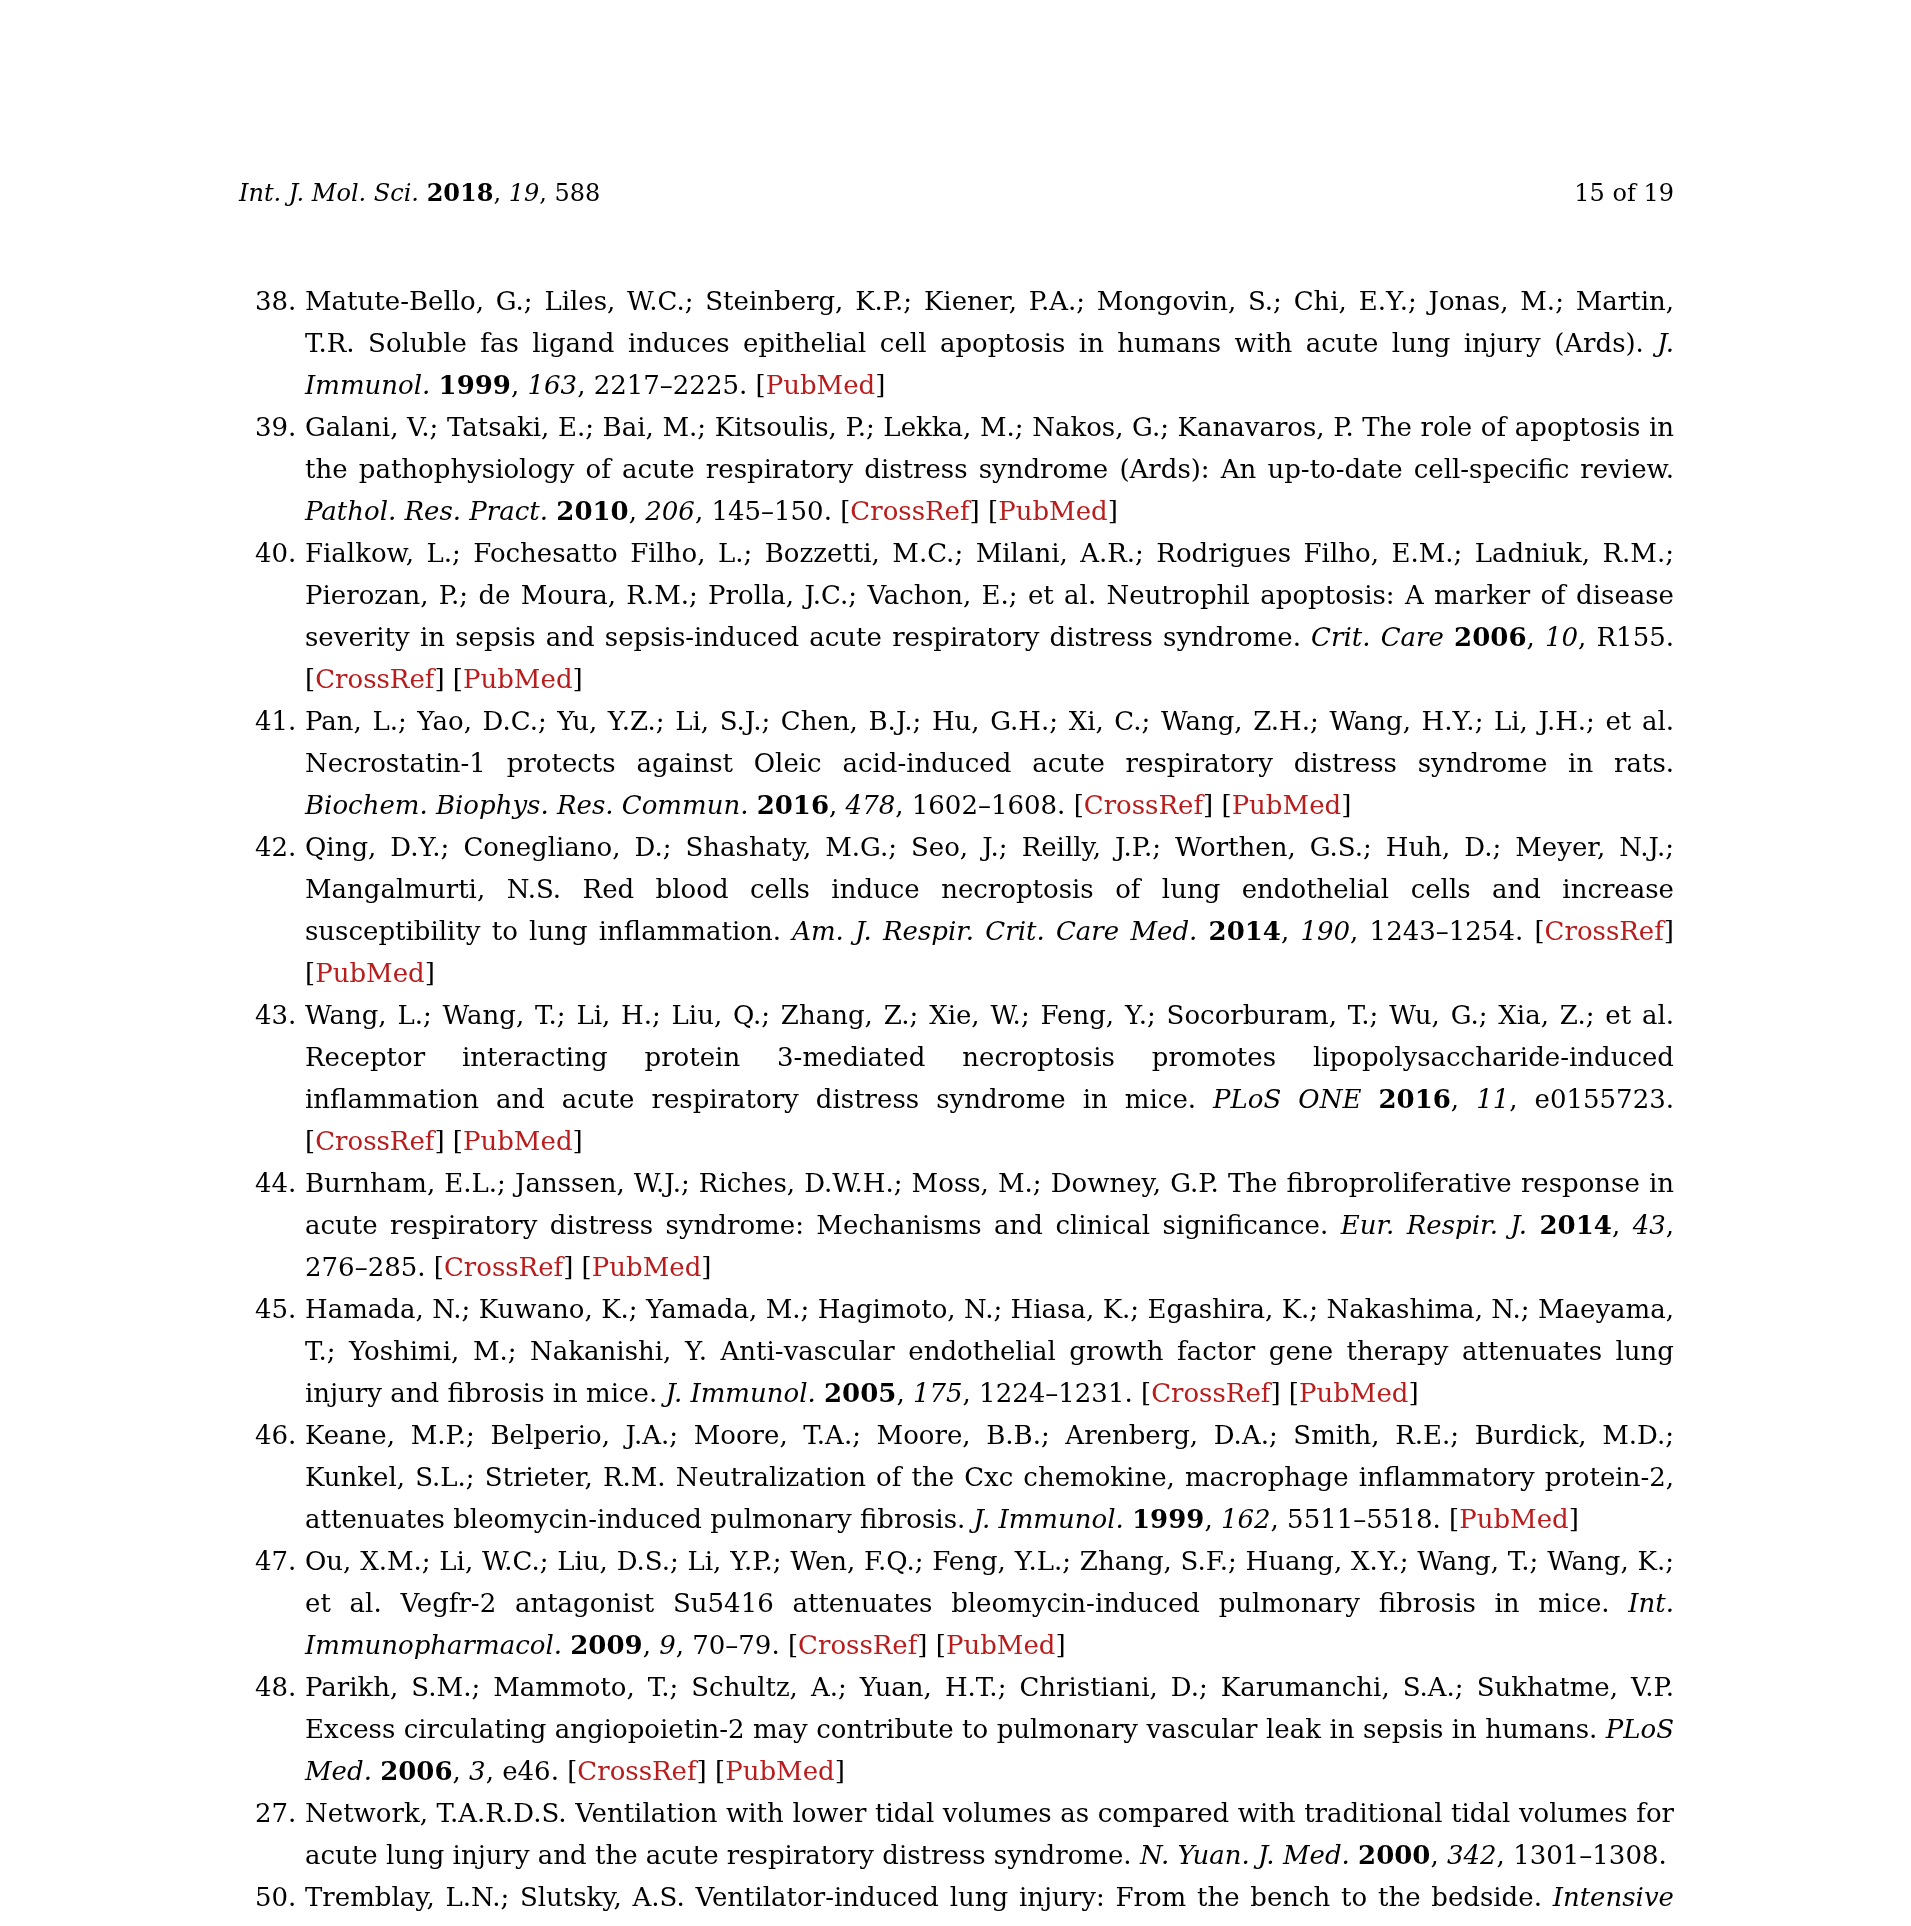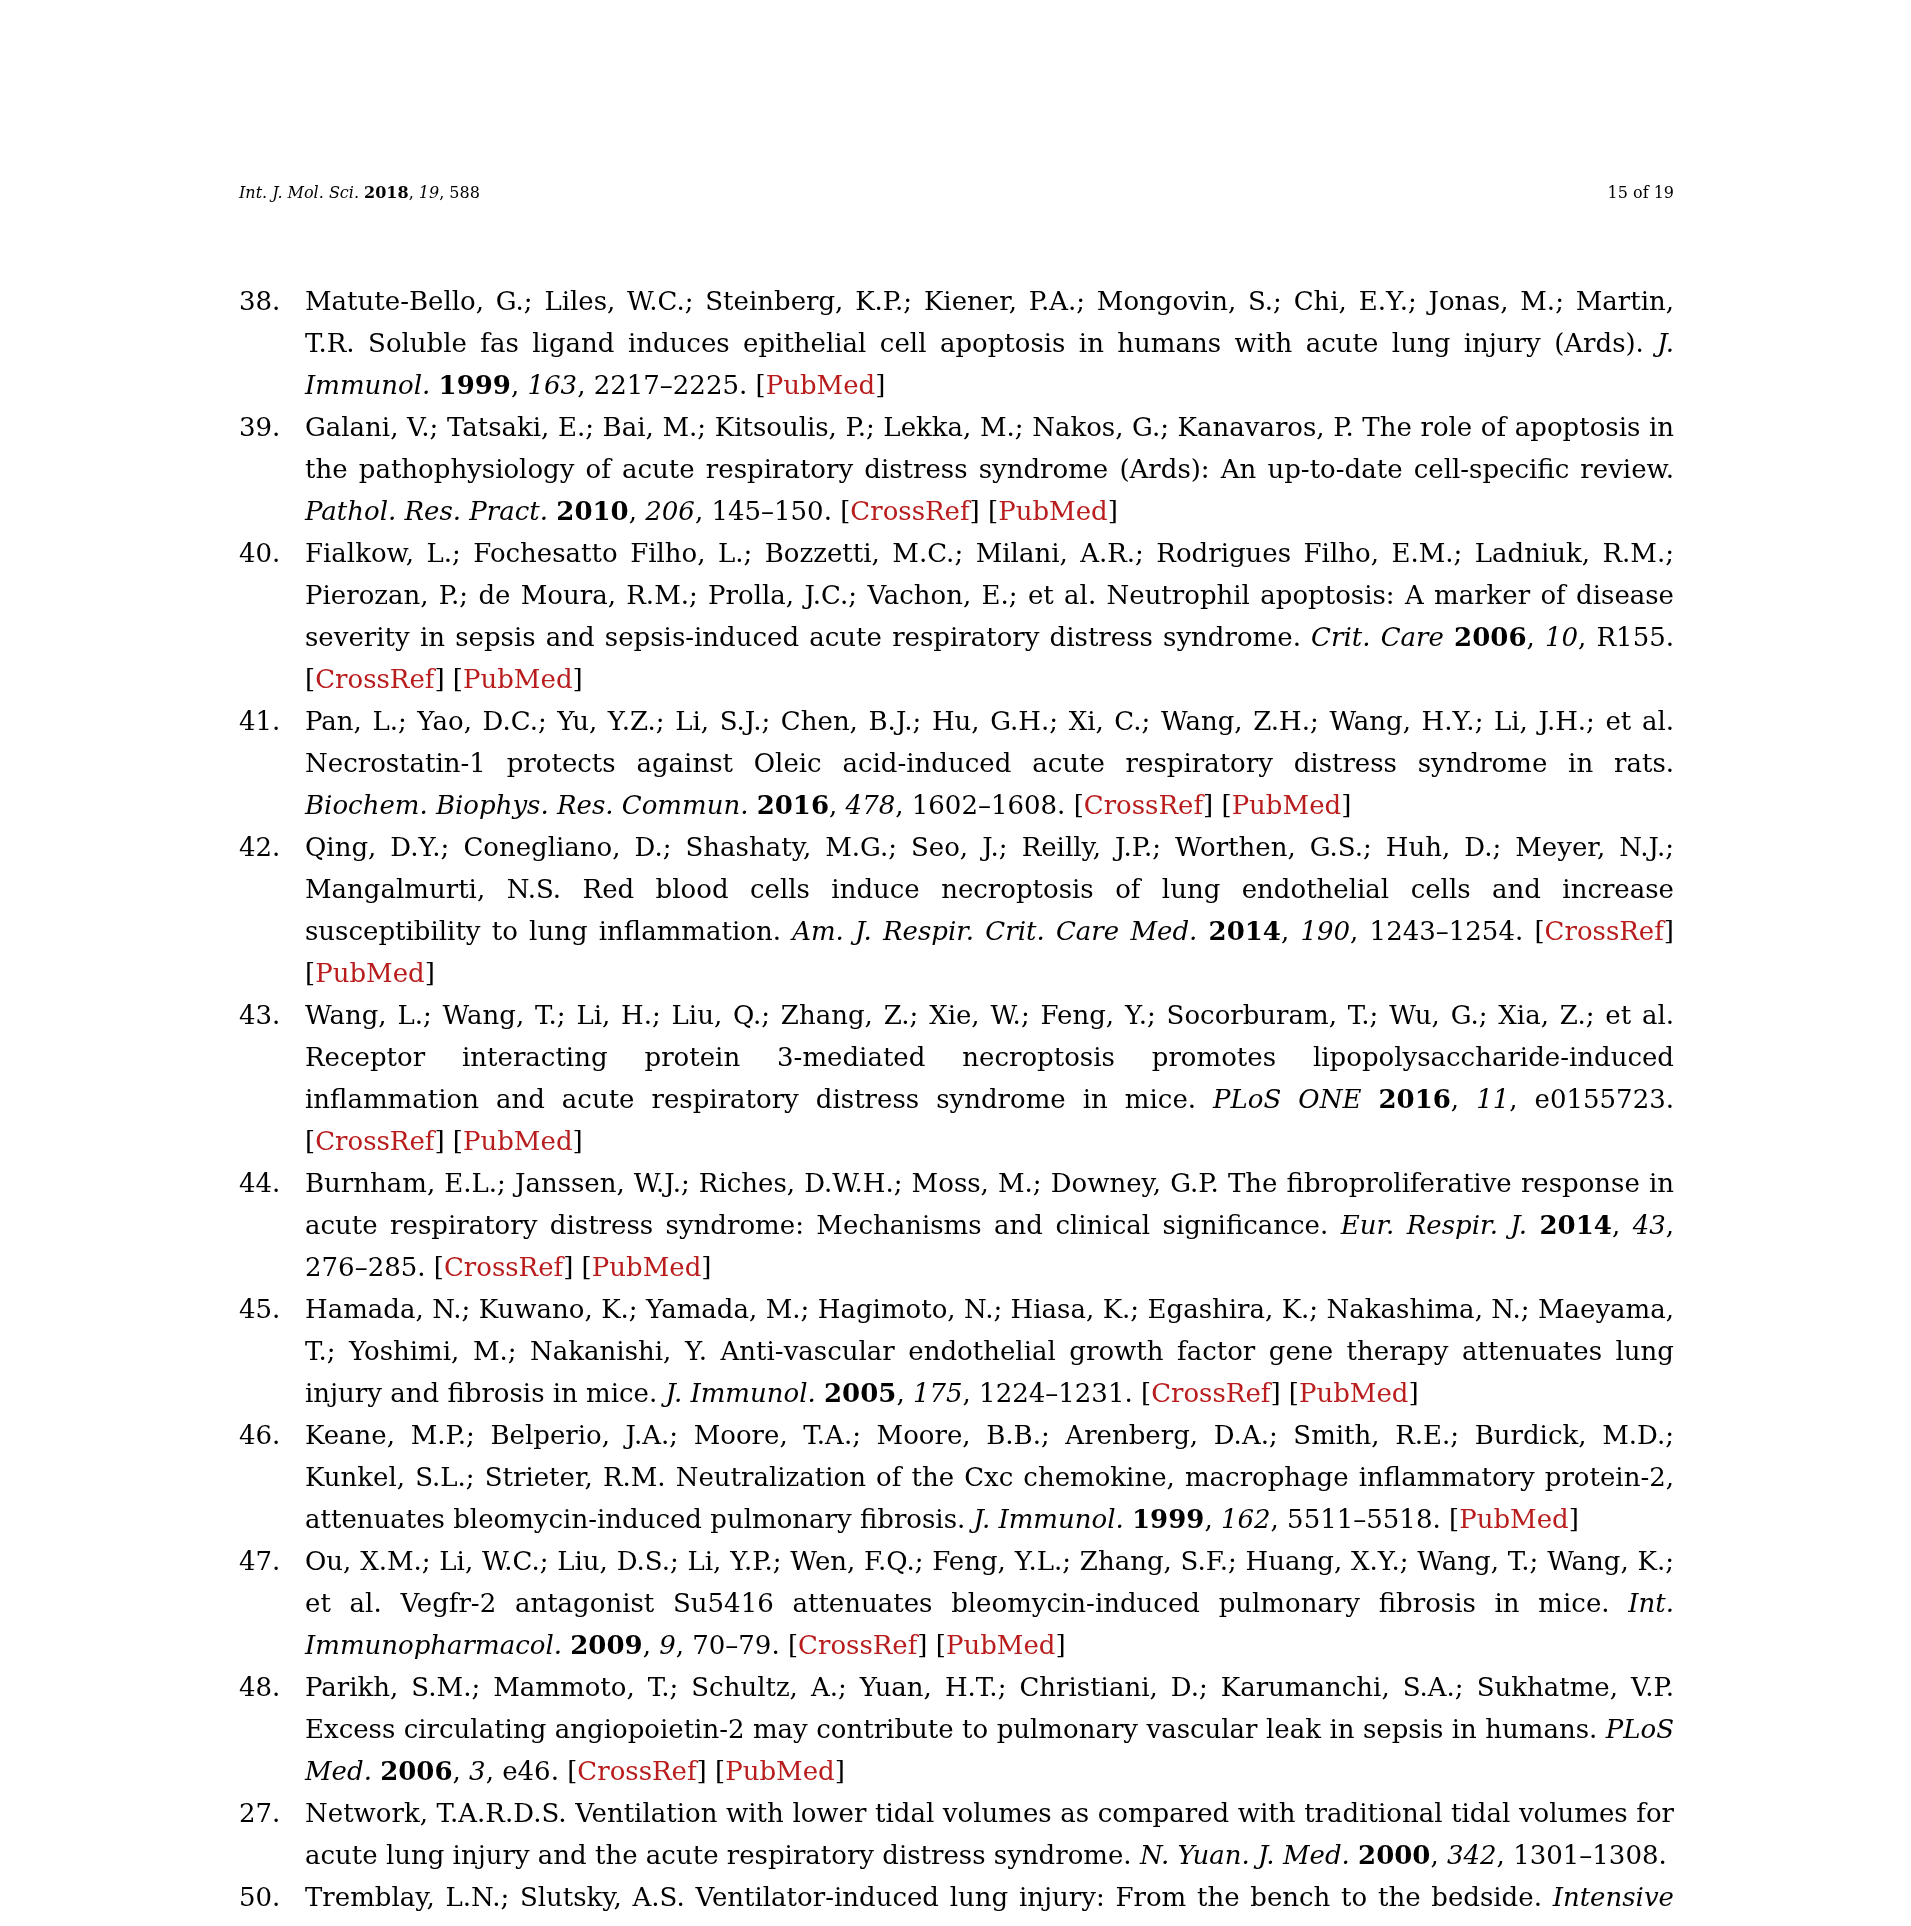--- a/index.html
+++ b/index.html
@@ -16,21 +16,21 @@
     overflow: hidden;
   }
   .page-header {
     position: absolute;
     top: 177px;
     left: 239px;
     width: 1435px;
     display: flex;
     justify-content: space-between;
     align-items: baseline;
-    font-size: 16px;
+    font-size: 24px;
     line-height: 31px;
   }
   .running-title { white-space: nowrap; }
   .it { font-style: italic; }
   .bd { font-weight: bold; }
   .refs {
     position: absolute;
     top: 280px;
     left: 239px;
     width: 1435px;
@@ -38,21 +38,21 @@
     line-height: 42px;
     text-align: justify;
     text-justify: inter-word;
   }
   .ref {
     position: relative;
     padding-left: 66px;
   }
   .ref .num {
     position: absolute;
-    left: 0;
+    left: 16px;
     top: 0;
   }
   .lk { color: #b91c1c; }
   .bk { color: #000000; }
 </style>
 </head>
 <body>
 
 <div class="page-header">
   <div class="running-title"><span class="it">Int. J. Mol. Sci.</span><span>&nbsp;</span><span class="bd">2018</span><span>,&nbsp;</span><span class="it">19</span><span>,&nbsp;</span><span>588</span></div>

